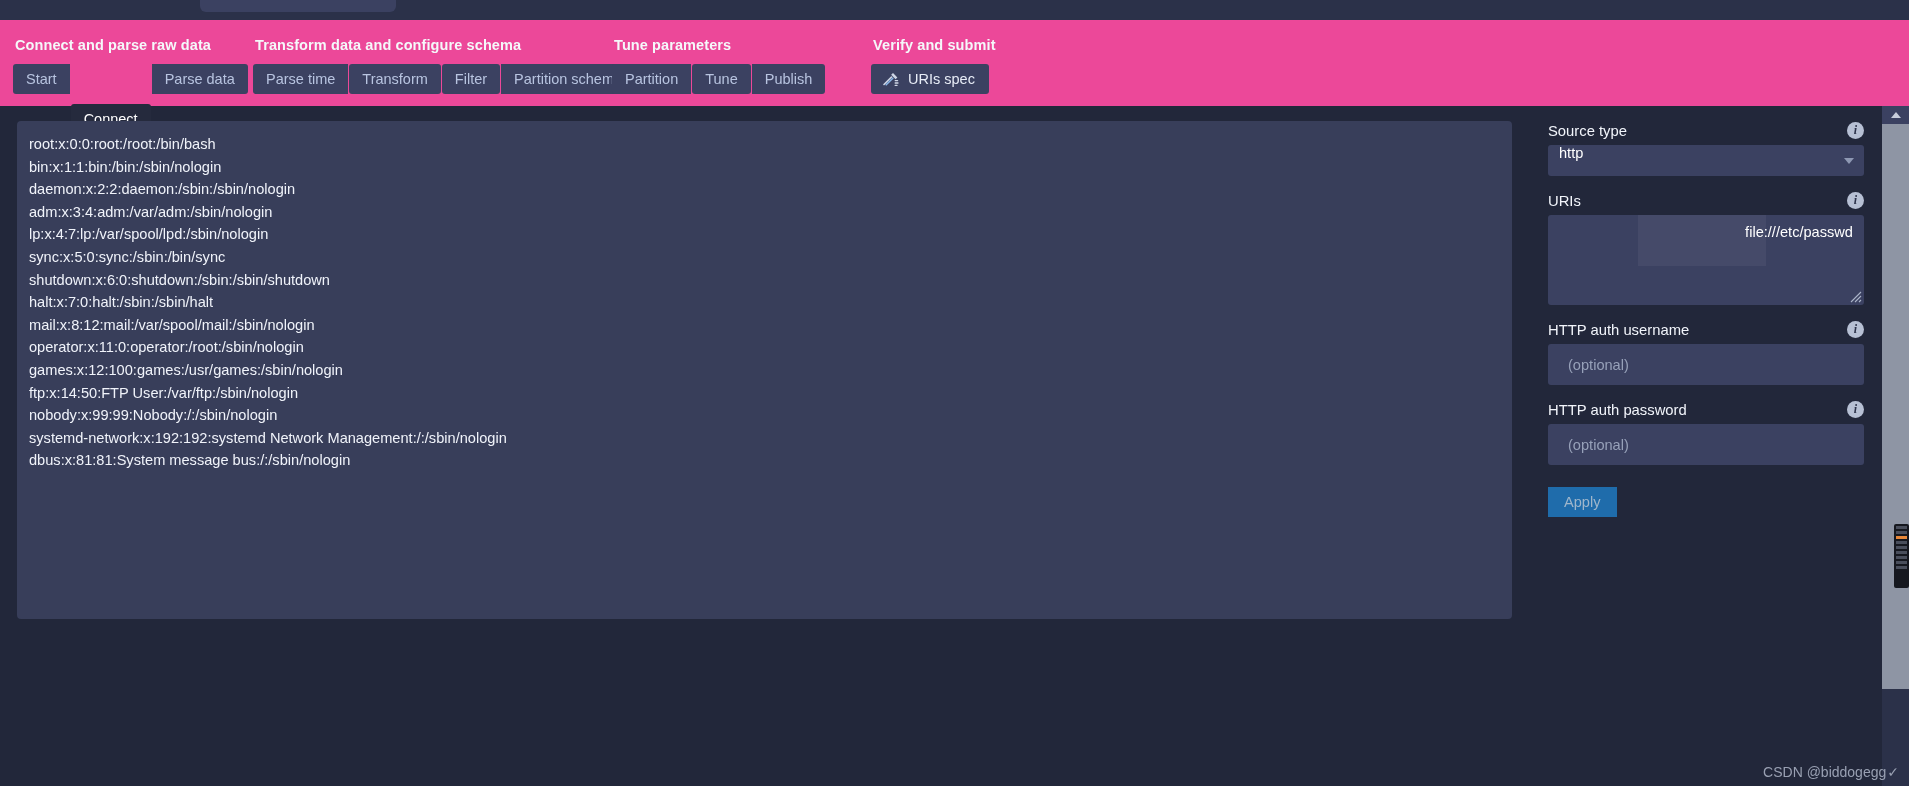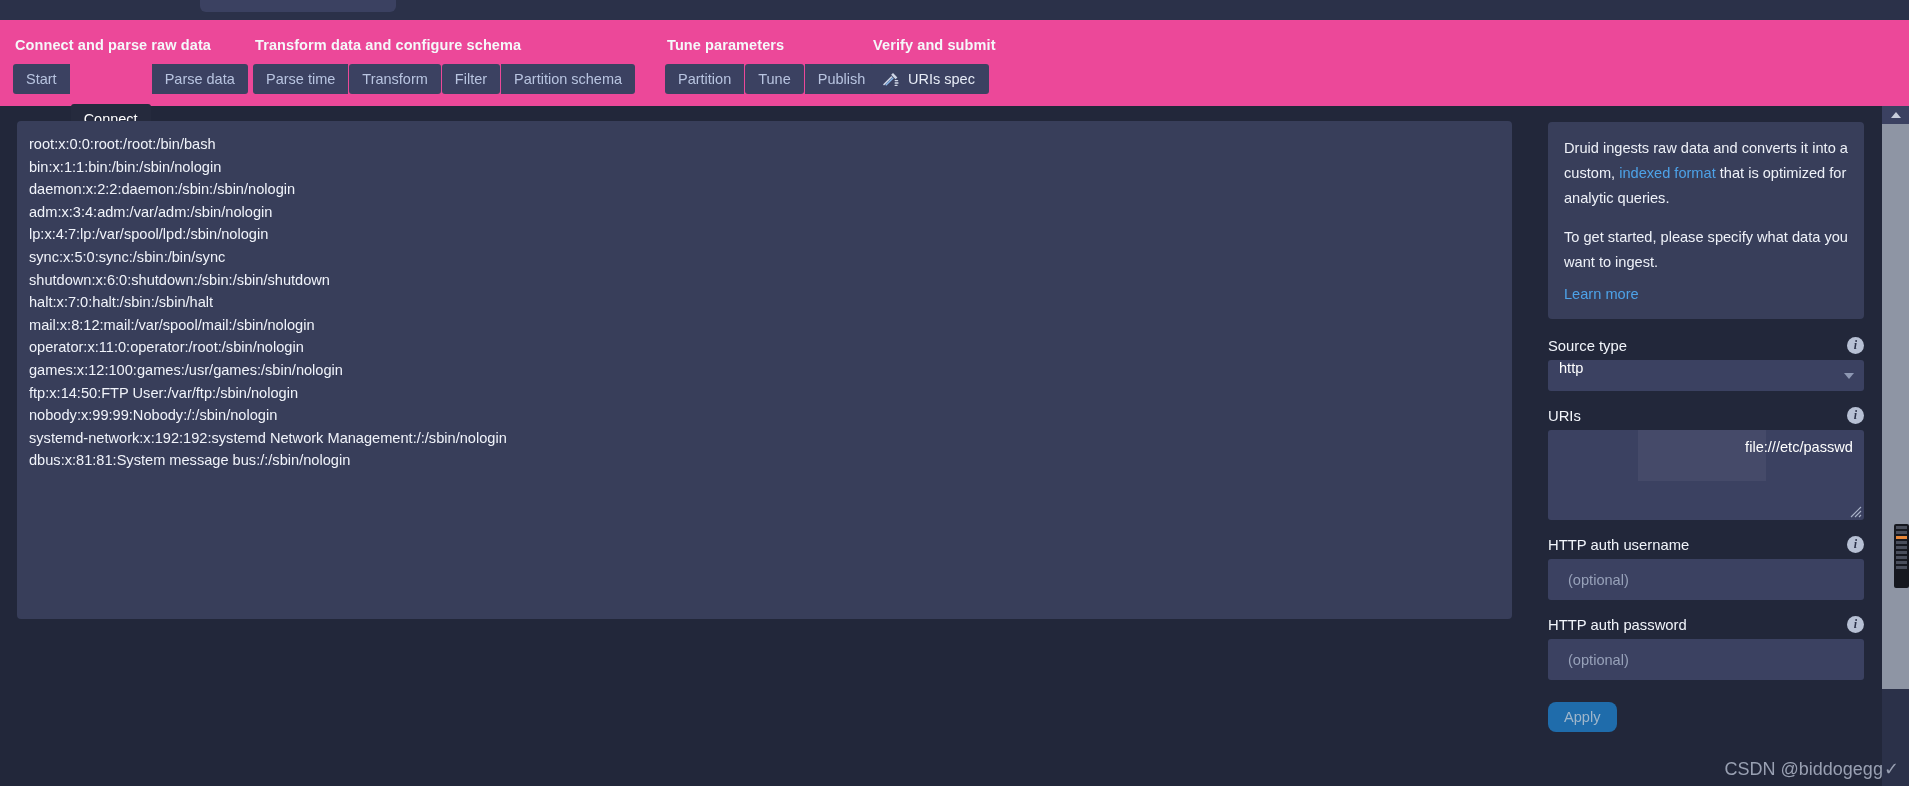--- a/index.html
+++ b/index.html
@@ -237,21 +237,21 @@
 
   #apply-btn {
     margin-top: 6px;
     height: 30px;
     padding: 0 16px;
     background: #1f6severe;
     background: #1f6cab;
     color: #9fb6cb;
     font-size: 14.6px;
     border: none;
-    border-radius: 8px;
+    border-radius: 0;
     cursor: pointer;
     font-family: "Liberation Sans", sans-serif;
     text-align: center;
   }
 
   
   #scrollbar-track {
     position: absolute;
     right: 0; top: 106px;
     width: 27px; height: 680px;
@@ -292,21 +292,21 @@
     height: 3px;
     margin: 2px 2px 0 2px;
     background: #4a4f5c;
   }
   .mw-line.accent { background: #e8883a; }
 
   
   #watermark {
     position: absolute;
     right: 10px; bottom: 6px;
-    font-size: 18px;
+    font-size: 14px;
     color: #99a0b2;
     white-space: nowrap;
     pointer-events: none;
     margin-left: 16px;
   }
   #watermark .check { margin-left: 1px; }
 </style>
 </head>
 <body>
 
@@ -325,21 +325,21 @@
     </div>
     <div class="step-group" style="left: 253px;">
       <div class="step-group-title">Transform data and configure schema</div>
       <div class="step-buttons">
         <button class="step-btn completed first">Parse time</button>
         <button class="step-btn completed">Transform</button>
         <button class="step-btn completed">Filter</button>
         <button class="step-btn completed last">Partition schema</button>
       </div>
     </div>
-    <div class="step-group" style="left: 665px;">
+    <div class="step-group" style="left: 612px;">
       <div class="step-group-title">Tune parameters</div>
       <div class="step-buttons">
         <button class="step-btn completed first">Partition</button>
         <button class="step-btn completed">Tune</button>
         <button class="step-btn completed last">Publish</button>
       </div>
     </div>
     <div class="step-group" style="left: 871px;">
       <div class="step-group-title">Verify and submit</div>
       <div class="step-buttons">
@@ -355,25 +355,20 @@
       </div>
     </div>
   </div>
 
 <div id="content-panel">
   <div id="raw-data"><div>root:x:0:0:root:/root:/bin/bash</div><div>bin:x:1:1:bin:/bin:/sbin/nologin</div><div>daemon:x:2:2:daemon:/sbin:/sbin/nologin</div><div>adm:x:3:4:adm:/var/adm:/sbin/nologin</div><div>lp:x:4:7:lp:/var/spool/lpd:/sbin/nologin</div><div>sync:x:5:0:sync:/sbin:/bin/sync</div><div>shutdown:x:6:0:shutdown:/sbin:/sbin/shutdown</div><div>halt:x:7:0:halt:/sbin:/sbin/halt</div><div>mail:x:8:12:mail:/var/spool/mail:/sbin/nologin</div><div>operator:x:11:0:operator:/root:/sbin/nologin</div><div>games:x:12:100:games:/usr/games:/sbin/nologin</div><div>ftp:x:14:50:FTP User:/var/ftp:/sbin/nologin</div><div>nobody:x:99:99:Nobody:/:/sbin/nologin</div><div>systemd-network:x:192:192:systemd Network Management:/:/sbin/nologin</div><div>dbus:x:81:81:System message bus:/:/sbin/nologin</div></div>
 </div>
 
 <div id="right-panel">
 
-  <div id="info-card">
-    <p><span>Druid ingests raw data and converts it into a custom, </span><a class="link">indexed format</a><span> that is optimized for analytic queries.</span></p>
-    <p>To get started, please specify what data you want to ingest.</p>
-    <a id="learn-more">Learn more</a>
-  </div>
 
   
   <div class="field-block">
     <div class="field-row">
       <span class="field-label">Source type</span>
       <span class="info-icon">i</span>
     </div>
     <div class="select-box">
       <span>http</span>
       <span class="caret"></span>

